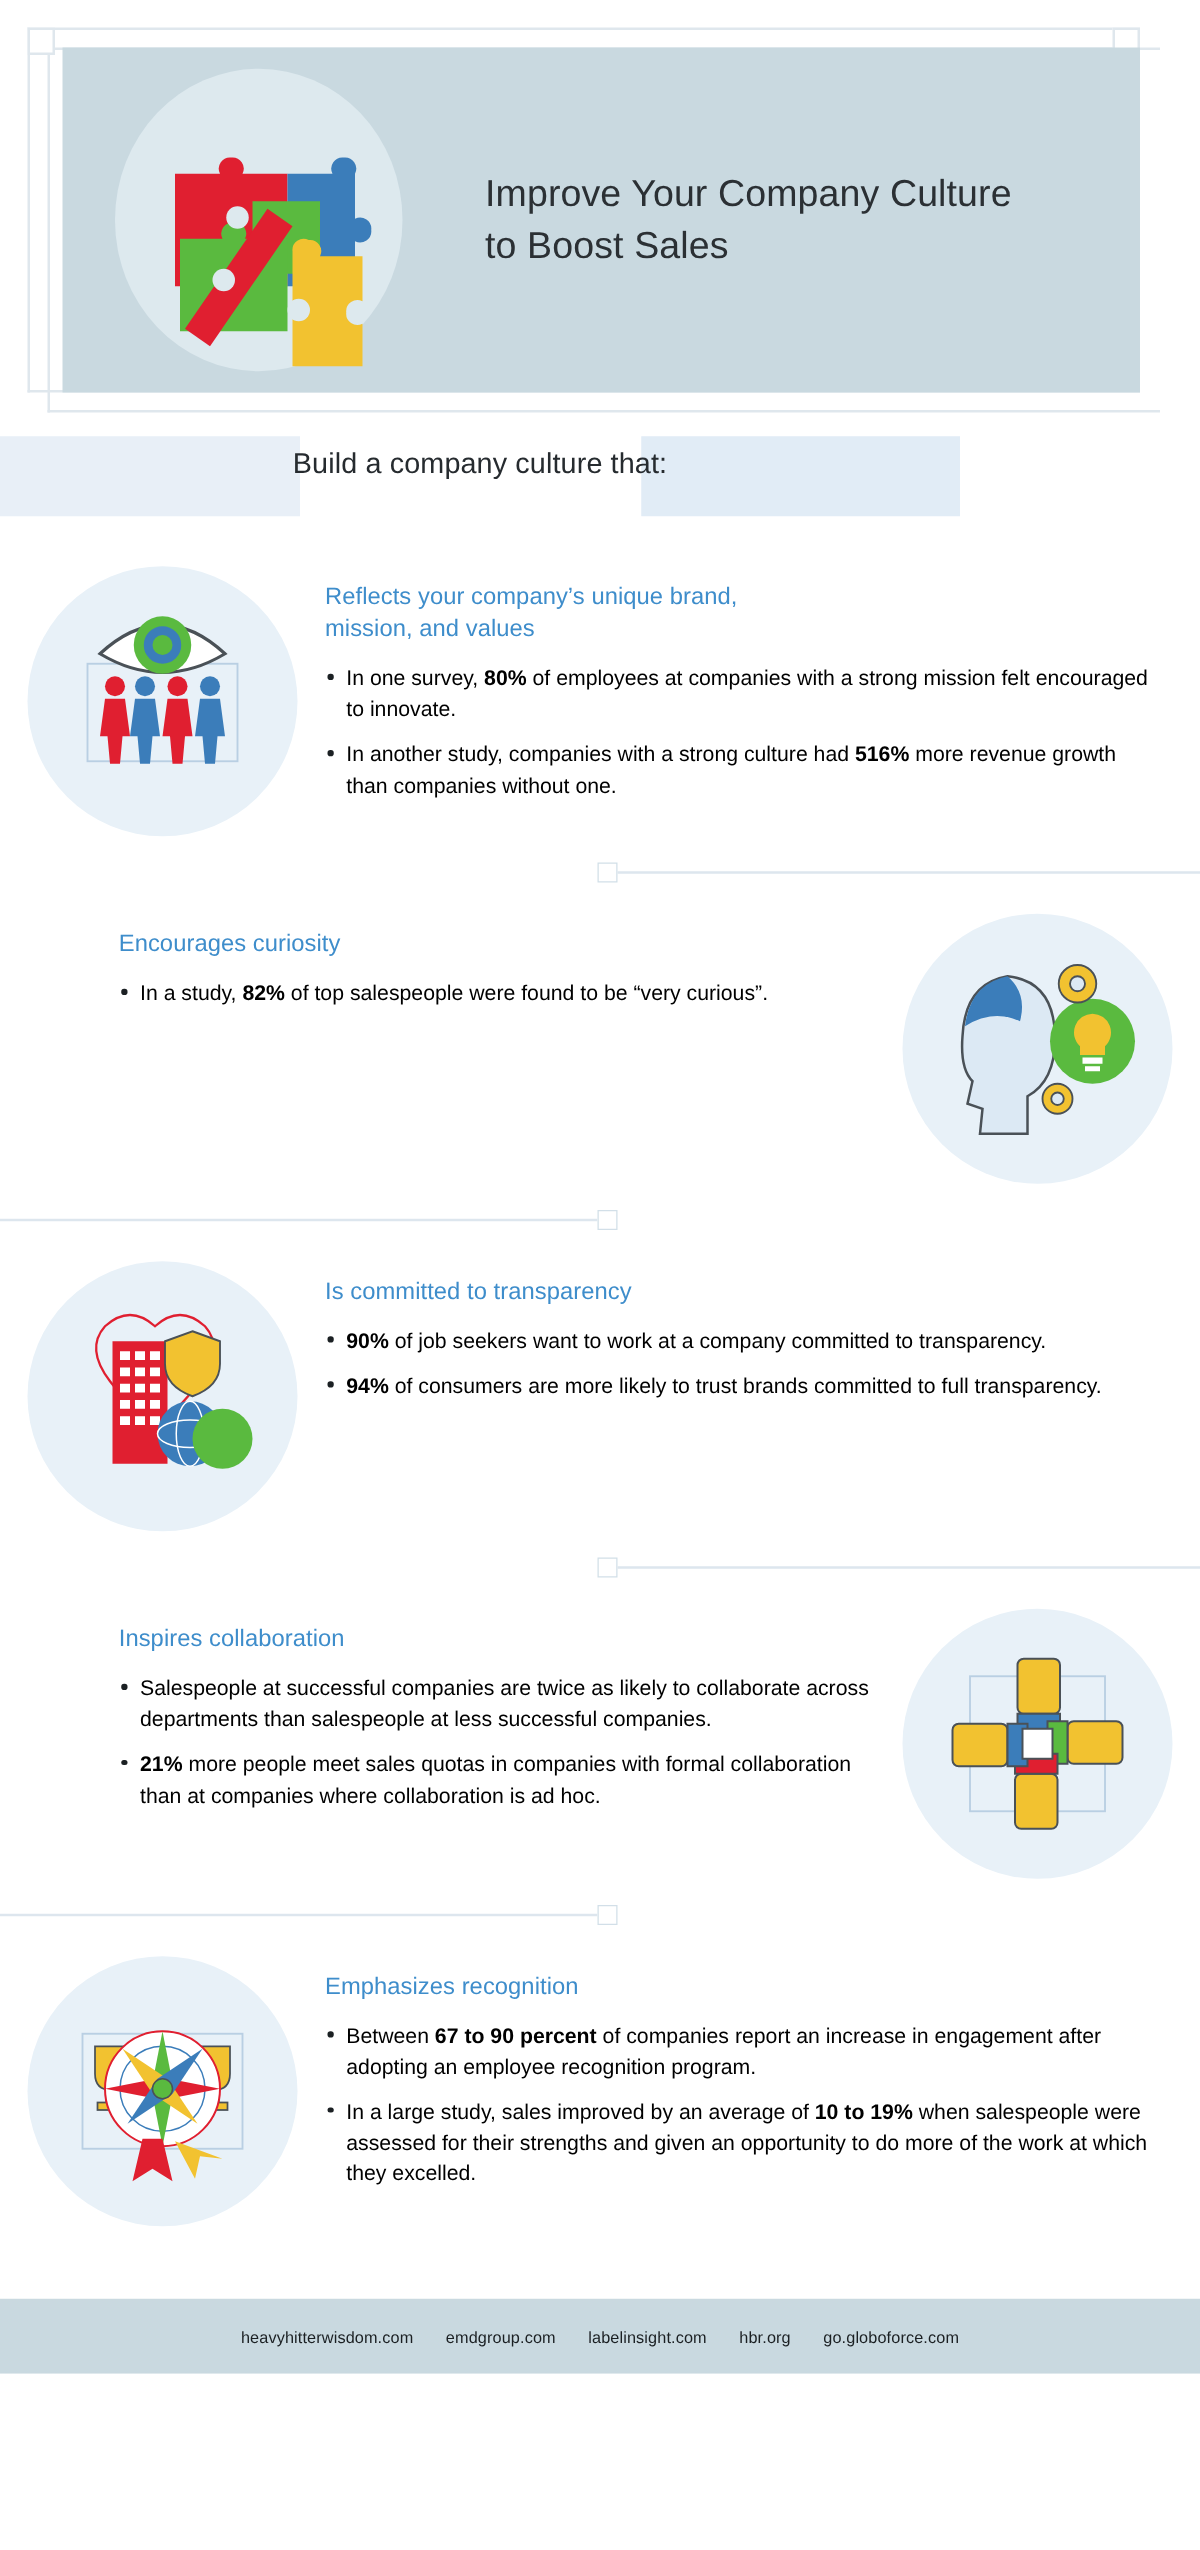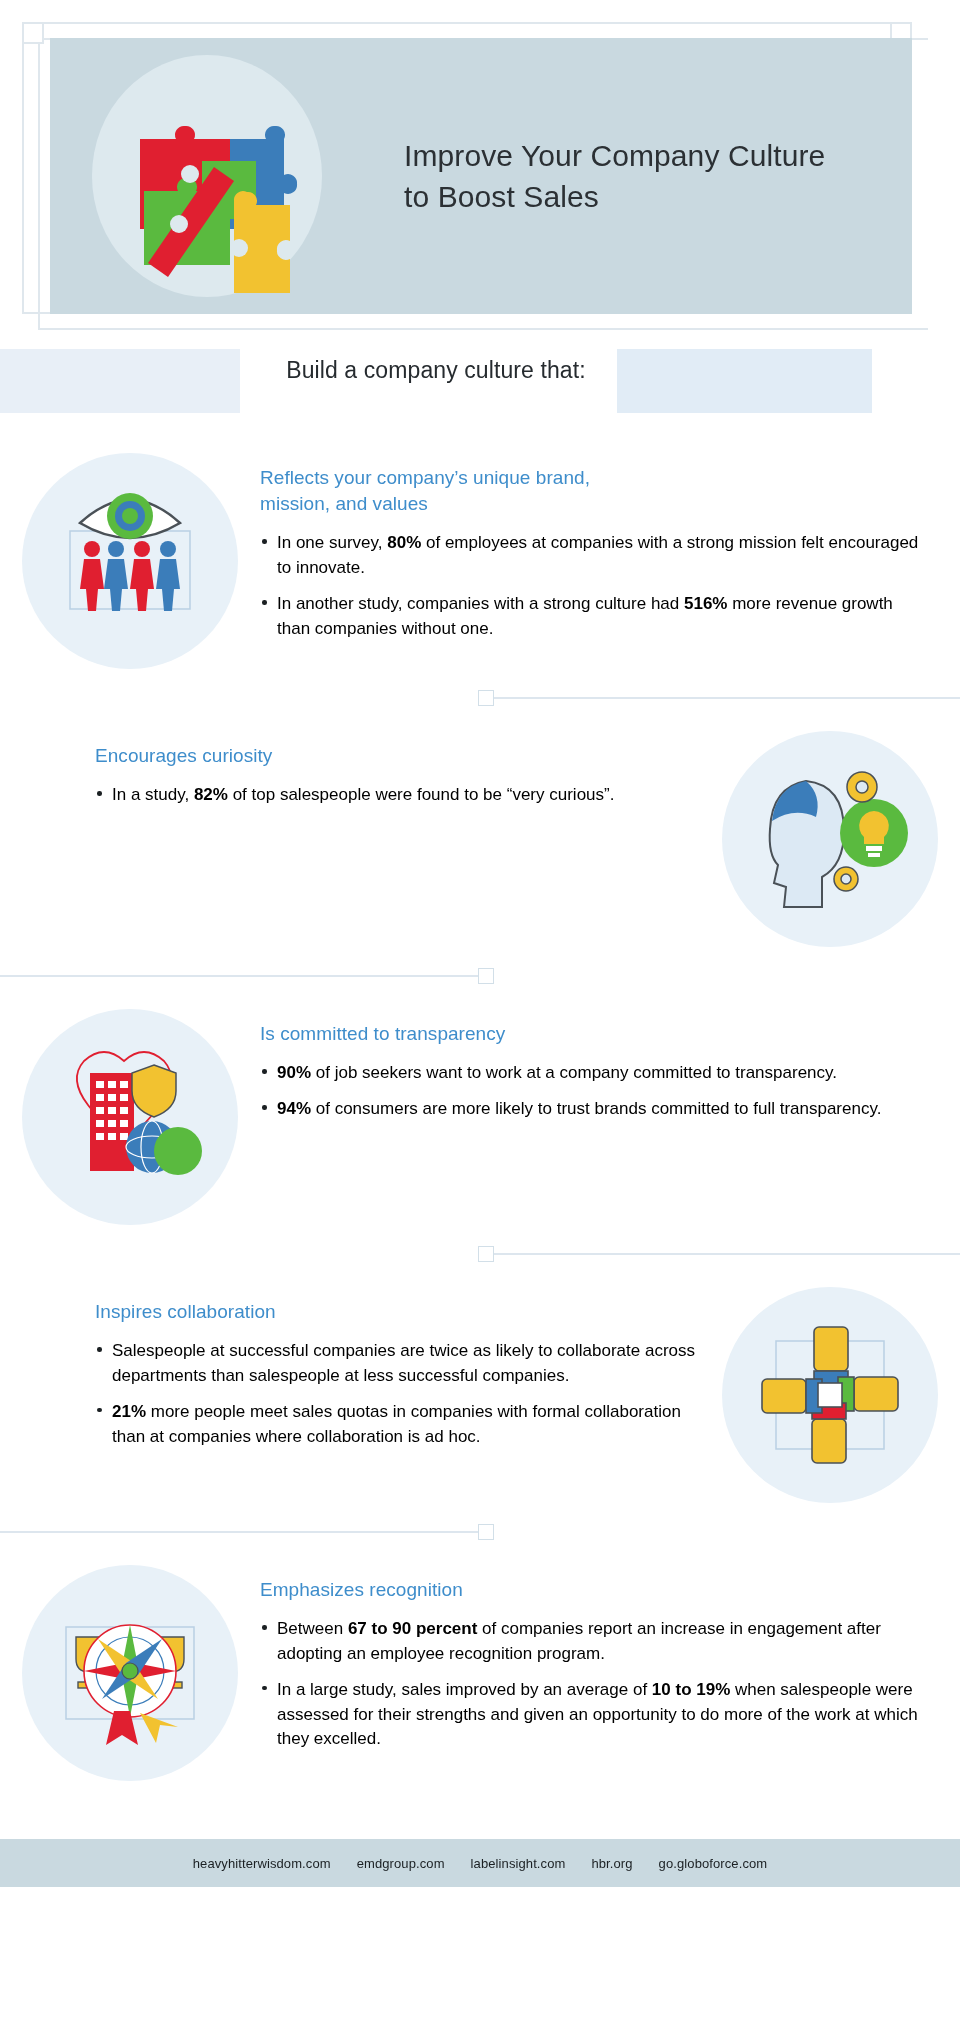--- a/index.html
+++ b/index.html
@@ -33,21 +33,20 @@
   .corner-tl { left: 22px;  top: 22px; }
   .corner-tr { left: 890px; top: 22px; }
 
   .header-band {
     position: absolute;
     left: 50px; top: 38px;
     width: 862px; height: 276px;
     background: #c9d9e0;
     display: flex;
     align-items: center;
-    gap: 16px;
   }
   .header-illus {
     position: relative;
     width: 250px; height: 250px;
     margin-left: 32px;
     flex: 0 0 250px;
   }
   .header-illus .disc {
     position: absolute; left: 10px; top: 4px;
     width: 230px; height: 242px;
@@ -60,21 +59,21 @@
     line-height: 1.38;
     font-weight: 400;
     margin-left: 56px;
     letter-spacing: 0.1px;
     max-width: 520px;
   }
 
   
   .subhead {
     position: relative;
-    width: 872px;
+    width: 768px;
     height: 78px;
   }
   .subhead .bar-left {
     position: absolute; left: 0; top: 14px;
     width: 240px; height: 64px;
     background: #e8eff7;
   }
   .subhead .bar-right {
     position: absolute; right: 0; top: 14px;
     width: 255px; height: 64px;
@@ -170,21 +169,21 @@
   }
   .divider.to-right .sq   { left: 478px; }
   .divider.to-right .rule { left: 494px; right: 0; }
   .divider.to-left  .sq   { left: 478px; }
   .divider.to-left  .rule { left: 0; width: 478px; }
 
   
   .footer {
     width: 960px;
     margin-top: 58px;
-    height: 48px;
+    height: 60px;
     background: #c9d9e0;
     display: flex;
     align-items: center;
     justify-content: center;
     gap: 26px;
   }
   .footer .src {
     font-size: 13px;
     color: #1b2023;
     letter-spacing: .1px;

